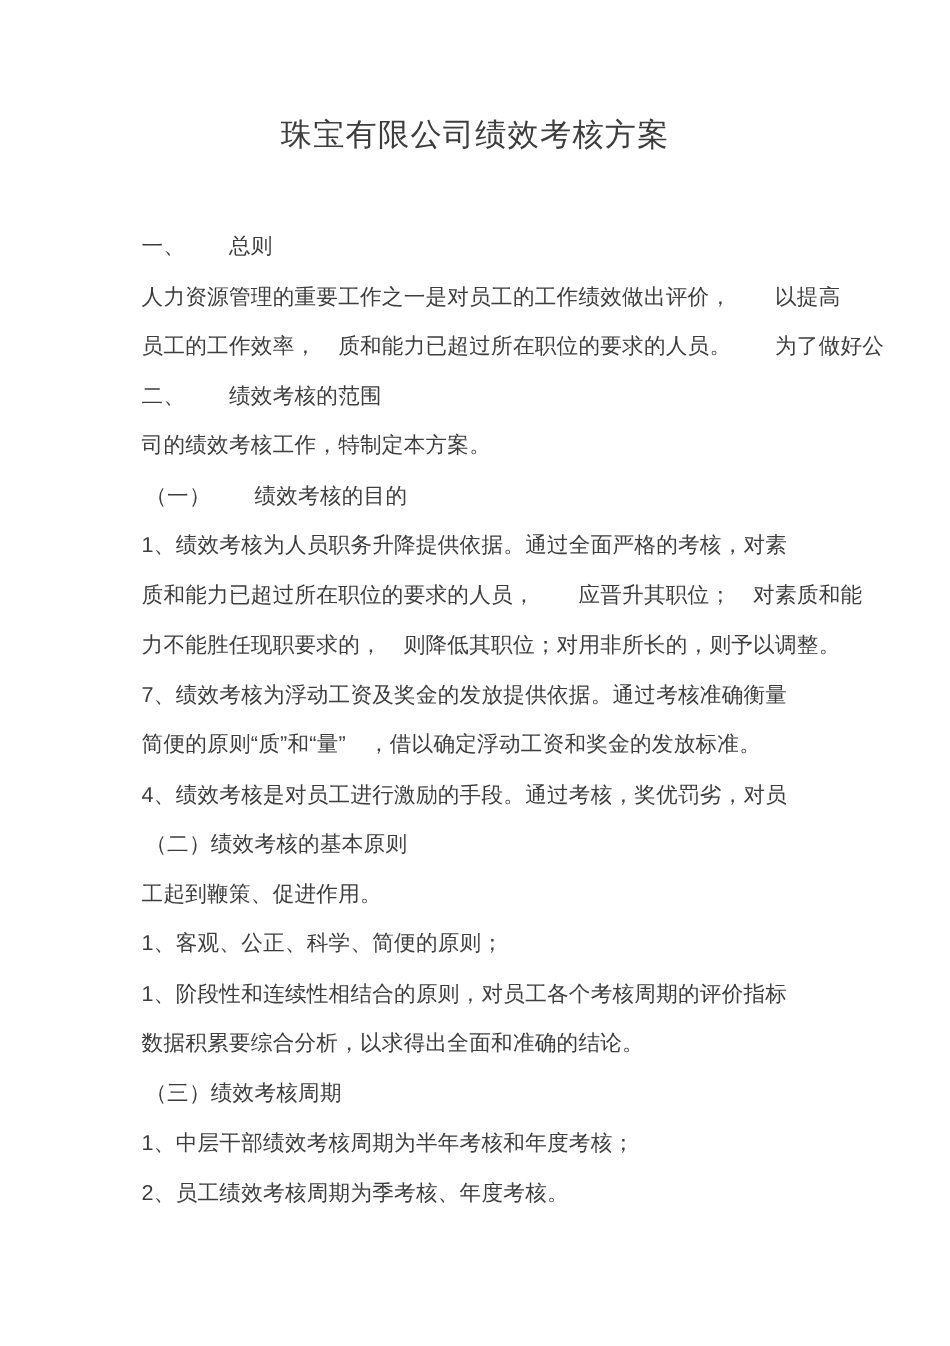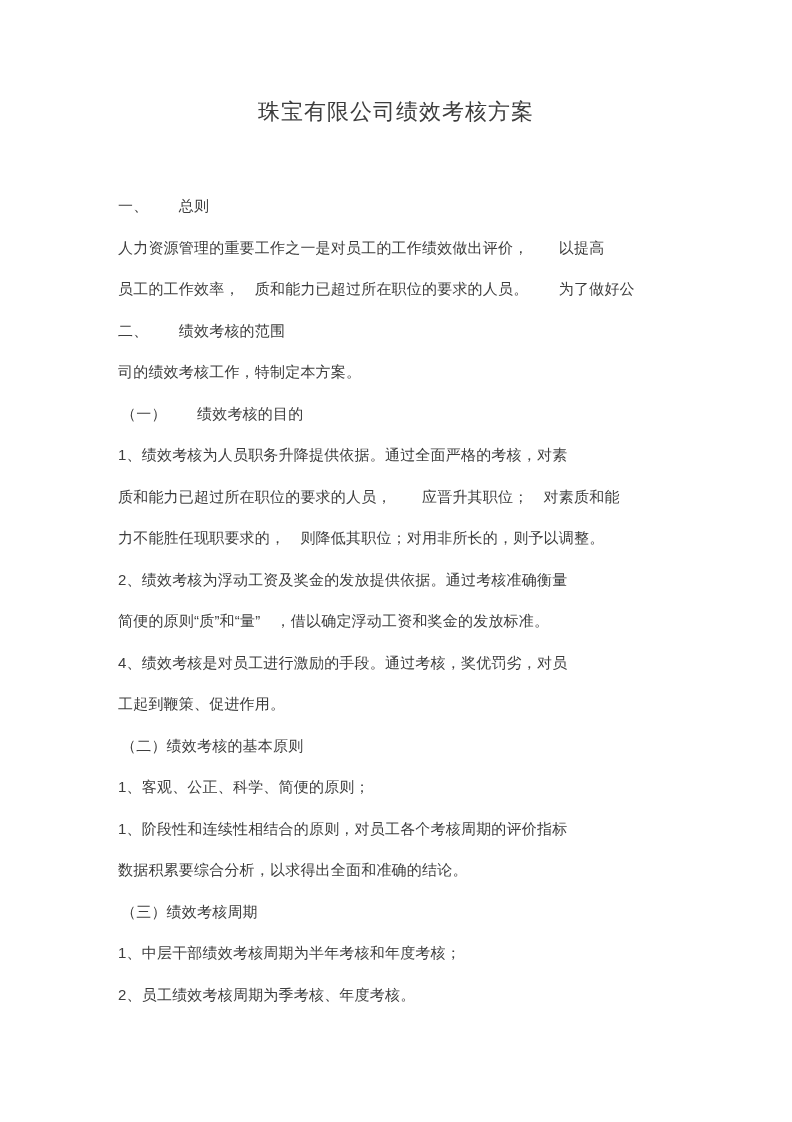--- a/index.html
+++ b/index.html
@@ -15,32 +15,32 @@
     color: #3d3d3d;
   }
   .page {
     position: relative;
     width: 792px;
     height: 1122px;
     background: #ffffff;
   }
   .doc-title {
     margin-top: 94px;
-    font-size: 22px;
+    font-size: 26px;
     line-height: 36px;
     text-align: center;
     letter-spacing: 1px;
     font-weight: 500;
     white-space: nowrap;
   }
   .content {
     margin-top: 55px;
     padding-left: 118px;
     padding-right: 60px;
-    font-size: 15px;
+    font-size: 18px;
   }
   .line {
     line-height: 41.5px;
     height: 41.5px;
     white-space: nowrap;
     letter-spacing: 0.2px;
   }
   .line.indent {
     padding-left: 3px;
   }
@@ -55,25 +55,25 @@
   <div class="content">
     <div class="line">一、　　总则</div>
     <div class="line">人力资源管理的重要工作之一是对员工的工作绩效做出评价，　　以提高</div>
     <div class="line">员工的工作效率，　质和能力已超过所在职位的要求的人员。　　为了做好公</div>
     <div class="line">二、　　绩效考核的范围</div>
     <div class="line">司的绩效考核工作，特制定本方案。</div>
     <div class="line indent">（一）　　绩效考核的目的</div>
     <div class="line">1、绩效考核为人员职务升降提供依据。通过全面严格的考核，对素</div>
     <div class="line">质和能力已超过所在职位的要求的人员，　　应晋升其职位；　对素质和能</div>
     <div class="line">力不能胜任现职要求的，　则降低其职位；对用非所长的，则予以调整。</div>
-    <div class="line">2、绩效考核为浮动工资及奖金的发放提供依据。通过考核准确衡量</div>
+    <div class="line">7、绩效考核为浮动工资及奖金的发放提供依据。通过考核准确衡量</div>
     <div class="line">简便的原则“质”和“量”　，借以确定浮动工资和奖金的发放标准。</div>
     <div class="line">4、绩效考核是对员工进行激励的手段。通过考核，奖优罚劣，对员</div>
+    <div class="line indent">（二）绩效考核的基本原则</div>
     <div class="line">工起到鞭策、促进作用。</div>
-    <div class="line indent">（二）绩效考核的基本原则</div>
     <div class="line">1、客观、公正、科学、简便的原则；</div>
     <div class="line">1、阶段性和连续性相结合的原则，对员工各个考核周期的评价指标</div>
     <div class="line">数据积累要综合分析，以求得出全面和准确的结论。</div>
     <div class="line indent">（三）绩效考核周期</div>
     <div class="line">1、中层干部绩效考核周期为半年考核和年度考核；</div>
     <div class="line">2、员工绩效考核周期为季考核、年度考核。</div>
   </div>
 
 </div>
 

